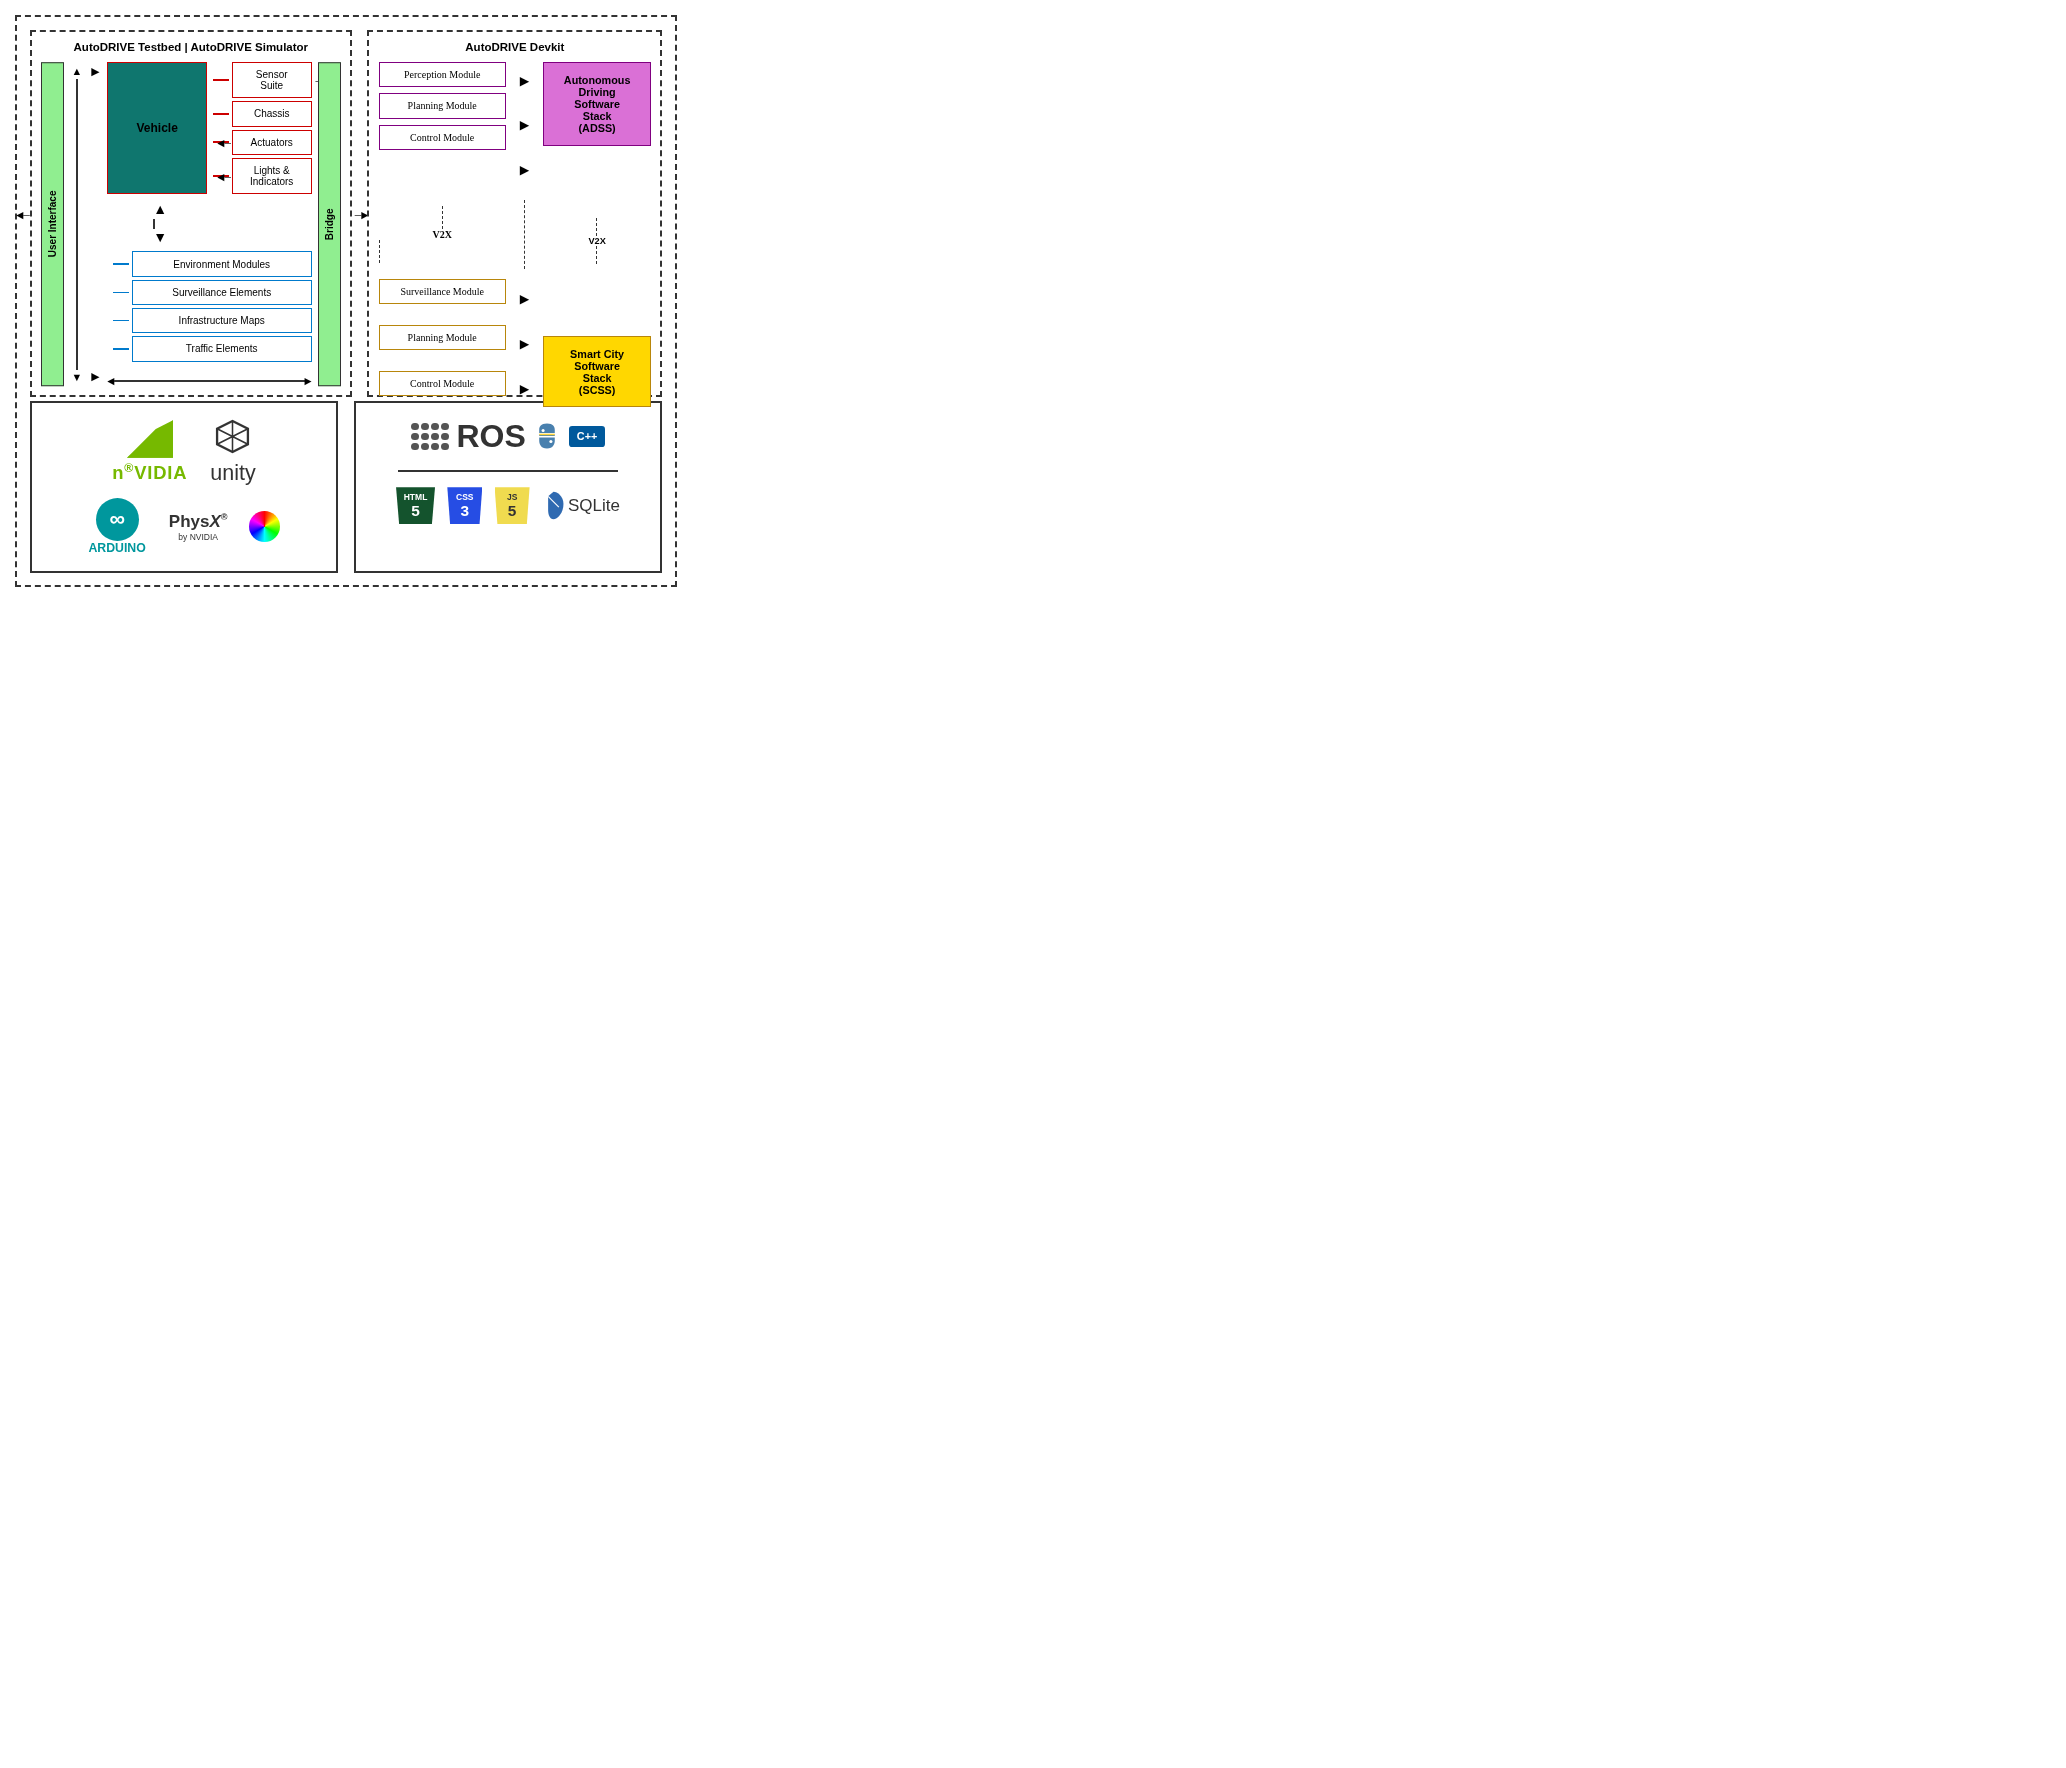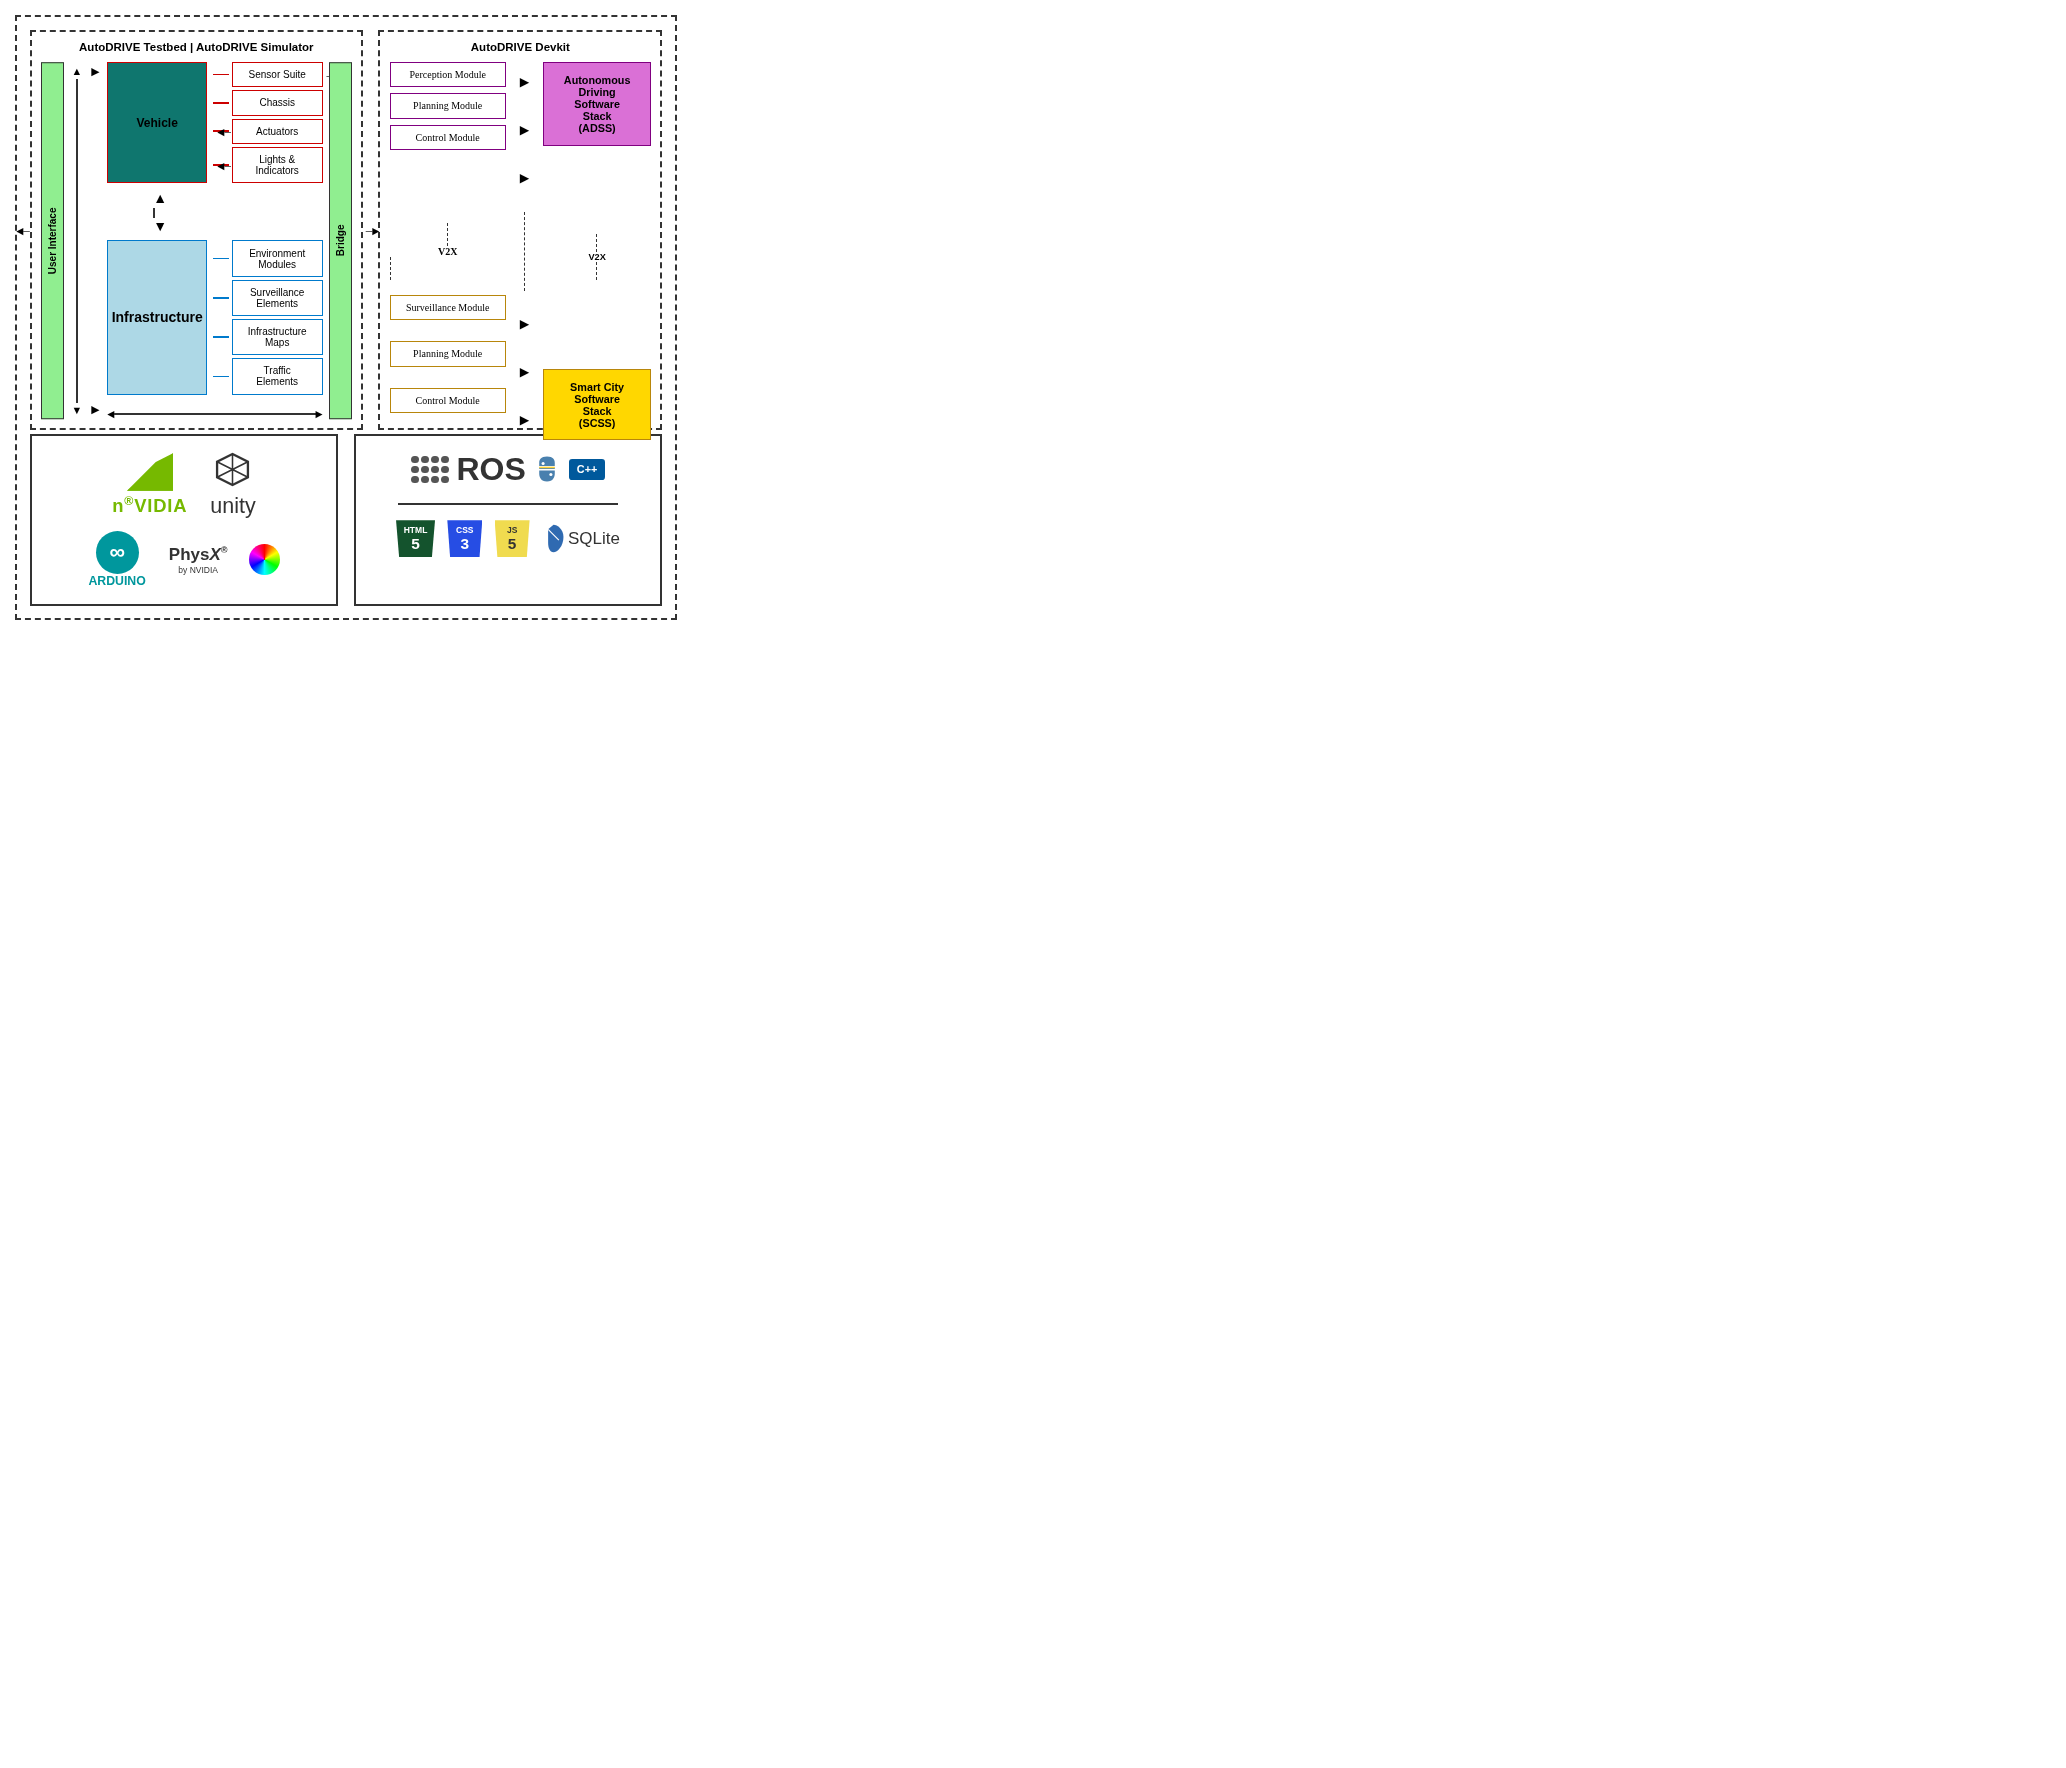--- a/index.html
+++ b/index.html
@@ -374,21 +374,20 @@
                 </div>
               </div>
             </div>
           </div>
 
           <div class="vert-double-arrow" style="text-align:left;padding-left:46px;">
             ▲<br><span style="display:inline-block;width:1.5px;height:10.8px;background:#333;vertical-align:middle;margin:0 auto;"></span><br>▼
           </div>
 
           <div class="infra-section">
-            <div class="infra-box">Infrastructure</div>
             <div style="display:flex;flex-direction:column;gap:3.1px;padding-left:6.1px;width:100%;">
               <div style="display:flex;align-items:center;gap:3.1px;">
                 <div style="width:15.4px;height:1.5px;background:#007acc;"></div>
                 <div class="blue-box" style="flex:1;">
                   <span>Environment Modules</span>
                 </div>
               </div>
               <div style="display:flex;align-items:center;gap:3.1px;">
                 <div style="width:15.4px;height:1.5px;background:#007acc;"></div>
                 <div class="blue-box" style="flex:1;">

